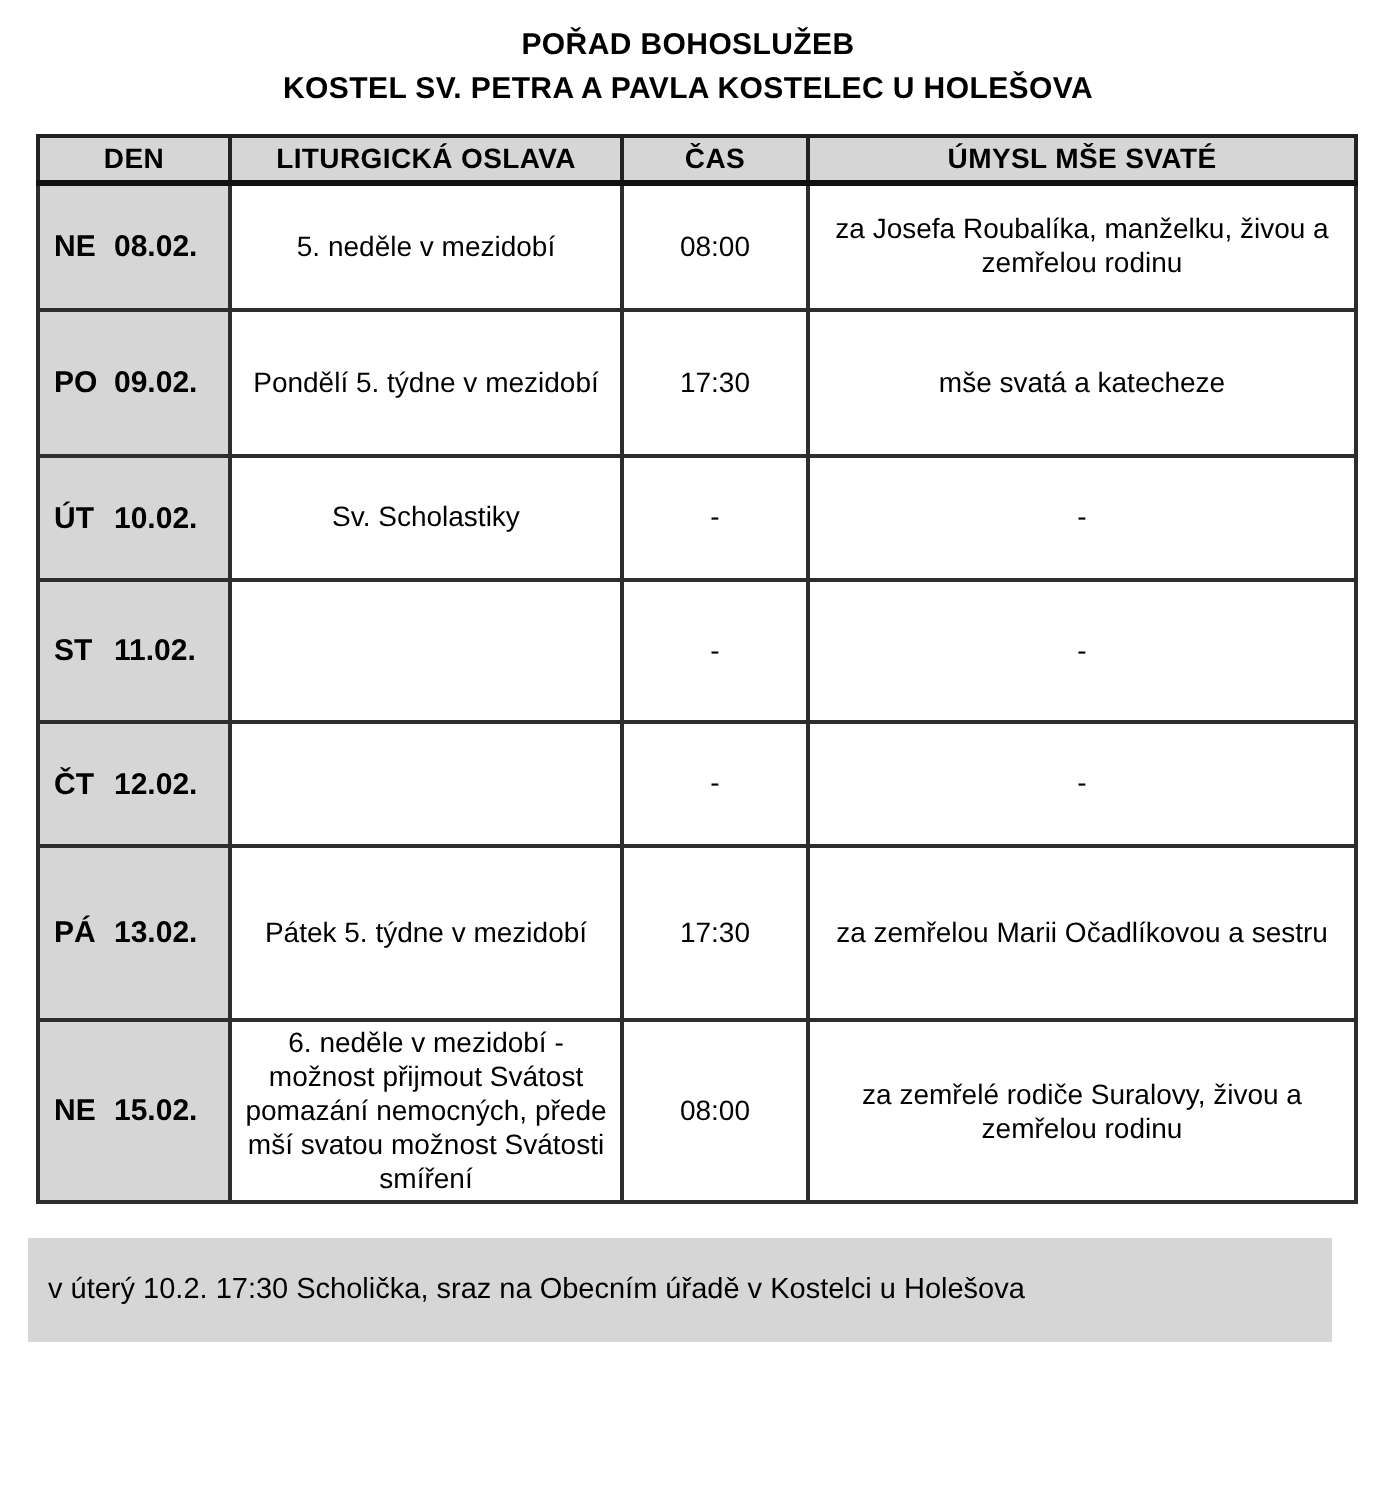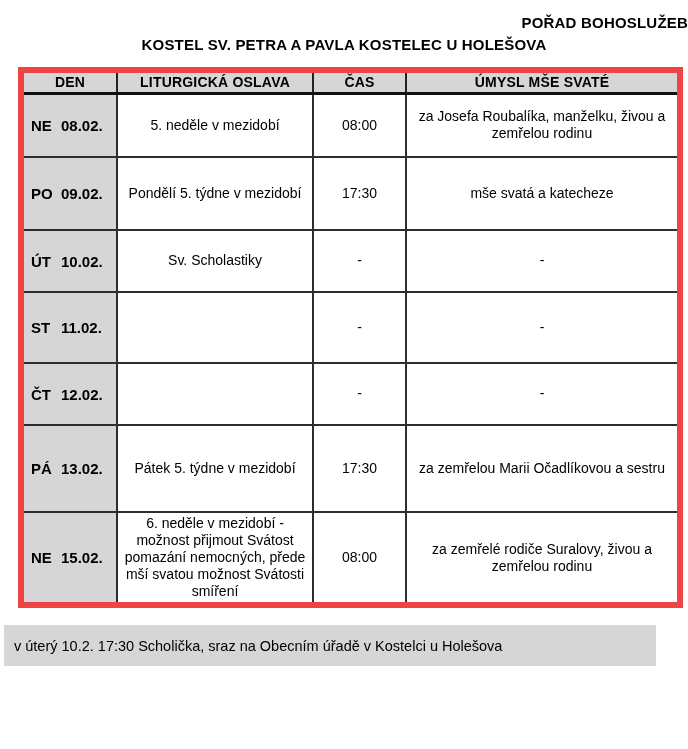--- a/index.html
+++ b/index.html
@@ -4,30 +4,30 @@
 <style>
   * { margin: 0; padding: 0; box-sizing: border-box; }
   html, body {
     width: 688px; height: 749px;
     background: #ffffff;
     font-family: "Liberation Sans", "DejaVu Sans", sans-serif;
     color: #000;
     overflow: hidden;
   }
   .doc-header { text-align: center; padding-top: 12px; }
-  .doc-title    { font-size: 15px; font-weight: bold; line-height: 22px; letter-spacing: .2px; text-align: right; }
+  .doc-title    { font-size: 15px; font-weight: bold; line-height: 22px; letter-spacing: .2px; }
   .doc-subtitle { font-size: 15px; font-weight: bold; line-height: 22px; letter-spacing: .2px; }
   .doc-daterange{ font-size: 14px; line-height: 21px; }
 
   table.schedule {
     border-collapse: collapse;
     table-layout: fixed;
     width: 659px;
     margin: 11px 0 0 18px;
-    border: 6px solid #ef4444;
+    border: 2px solid #ef4444;
   }
   .schedule col.c-den { width: 96px; }
   .schedule col.c-lit { width: 196px; }
   .schedule col.c-cas { width: 93px; }
   .schedule col.c-umy { width: 274px; }
 
   .schedule th {
     background: #d6d6d6;
     border: 2px solid #222;
     border-bottom: 3px solid #111;
@@ -64,22 +64,22 @@
   .schedule tbody tr:nth-child(2) { height: 73px; }
   .schedule tbody tr:nth-child(3) { height: 62px; }
   .schedule tbody tr:nth-child(4) { height: 71px; }
   .schedule tbody tr:nth-child(5) { height: 62px; }
   .schedule tbody tr:nth-child(6) { height: 87px; }
   .schedule tbody tr:nth-child(7) { height: 66px; }
   .schedule tbody tr:nth-child(8) { height: 89px; }
 
   .footer-note {
     width: 652px;
-    height: 41px;
-    margin: 17px 0 0 4px;
+    height: 52px;
+    margin: 17px 0 0 14px;
     background: #d6d6d6;
     display: flex;
     align-items: center;
     padding-left: 10px;
     font-size: 14.5px;
   }
 </style>
 </head>
 <body>
 

